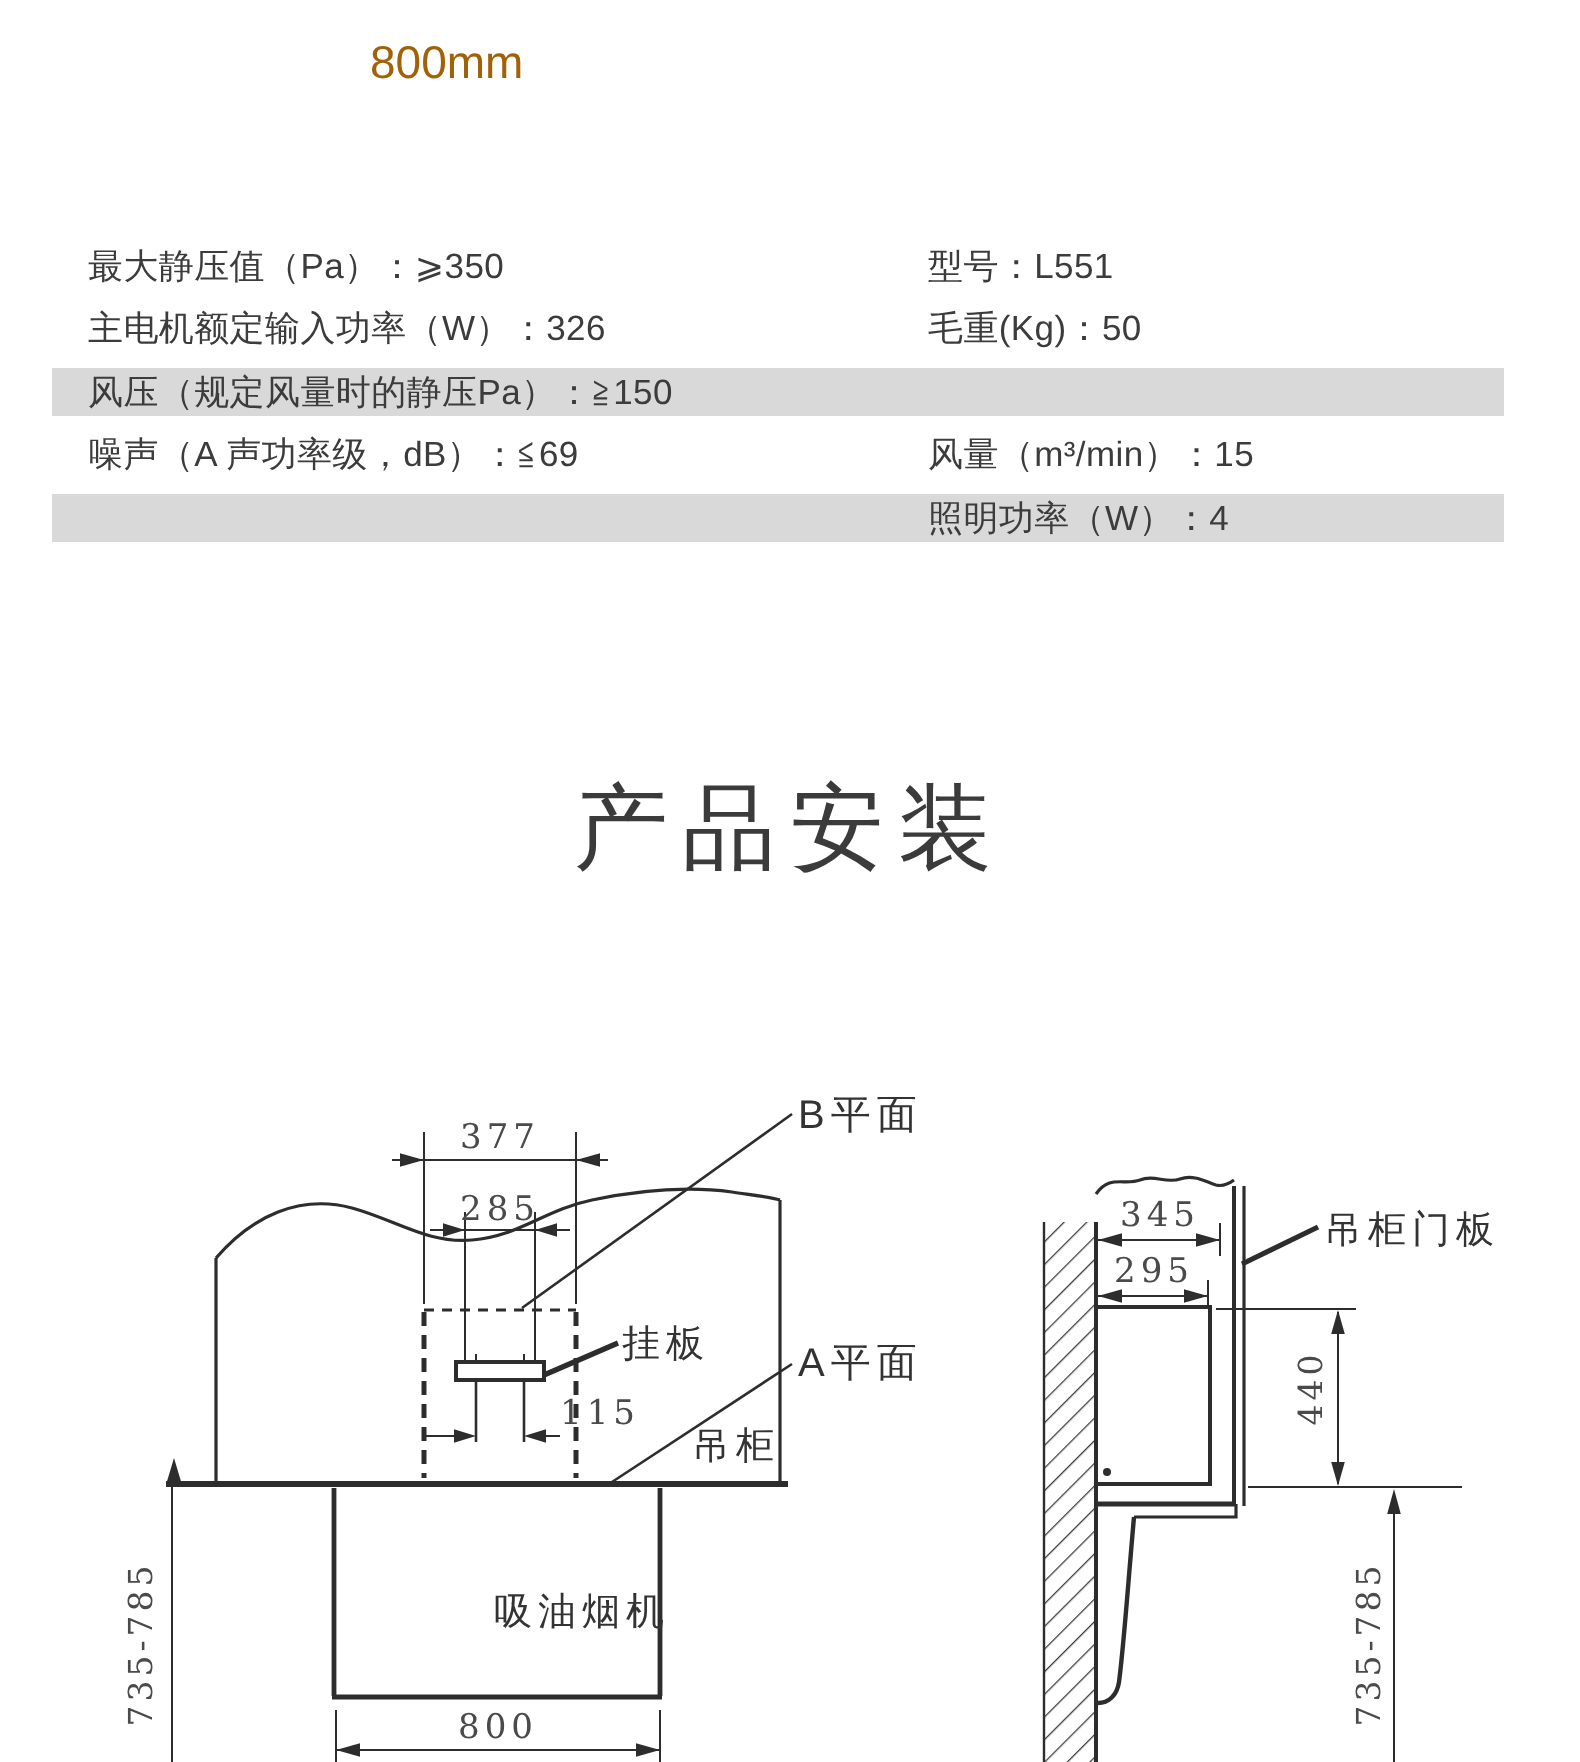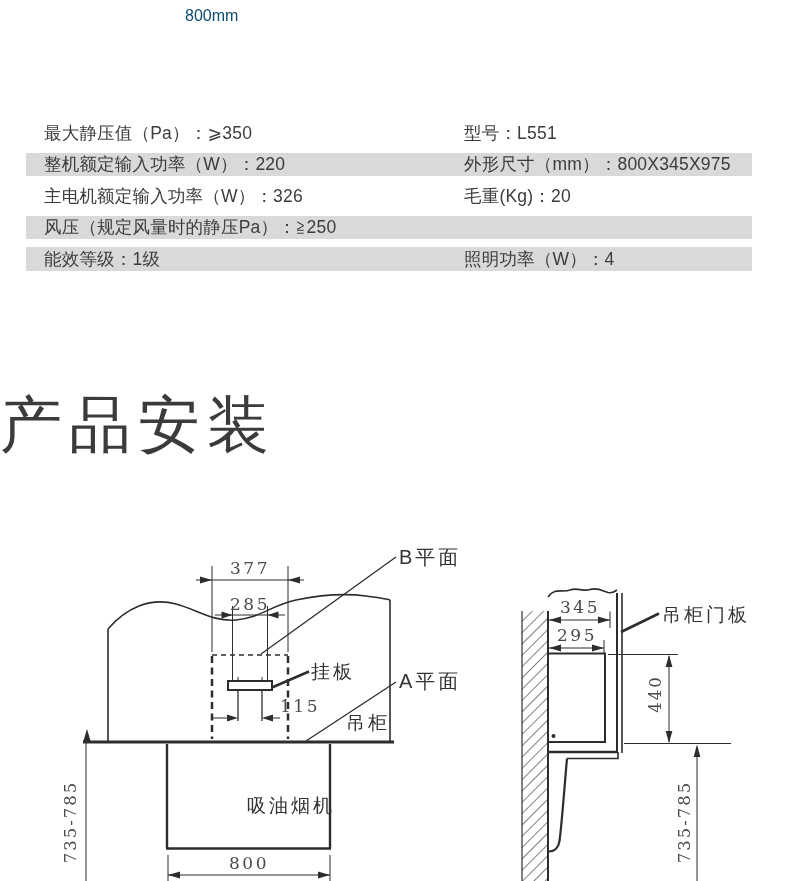--- a/index.html
+++ b/index.html
@@ -1,35 +1,35 @@
 <!DOCTYPE html>
 <html><head>
 <meta charset="utf-8">
 <style>
   html,body{margin:0;padding:0;background:#ffffff;}
   body{width:790px;height:881px;position:relative;overflow:hidden;
        font-family:"Liberation Sans",sans-serif;color:#3e3e3e;}
   .page{position:absolute;inset:0;background:#fff;}
 
   
-  .top-label{position:absolute;left:185px;top:7px;font-size:16px;color:#0c4a6e;}
+  .top-label{position:absolute;left:185px;top:18px;font-size:23px;color:#a16207;}
 
   
   .spec-table{position:absolute;top:117px;left:0;width:790px;}
   .spec-row{position:relative;margin-left:26px;width:726px;height:31.5px;
             box-sizing:border-box;padding:4px 0;}
   .spec-row.alt{background:#d9d9d9;background-clip:content-box;}
   .spec-cell{position:absolute;top:50%;transform:translateY(-50%);
              font-size:17.5px;letter-spacing:0.2px;color:#3c3c3c;white-space:nowrap;}
   .cell-left{left:18px;}
   .cell-right{left:438px;}
 
   
-  .section-title{position:absolute;top:383px;left:0;width:790px;text-align:left;
-                 font-size:62px;font-weight:500;color:#3b3b3b;letter-spacing:7px;}
+  .section-title{position:absolute;top:383px;left:0;width:790px;text-align:center;
+                 font-size:47px;font-weight:500;color:#3b3b3b;letter-spacing:7px;}
 
   
   .diagram{position:absolute;top:520px;left:0;}
   .geo{stroke:#2d2d2d;fill:none;}
   .thin{stroke-width:1;}
   .mid{stroke-width:1.6;}
   .thick{stroke-width:2.4;}
   .xthick{stroke-width:3;}
   .dash-heavy{stroke-width:2.5;stroke-dasharray:7 4.5;}
   .dash-light{stroke-width:1.4;stroke-dasharray:5 4;}
@@ -46,33 +46,32 @@
 
 <div class="page">
 
   <div class="top-label">800mm</div>
 
   <div class="spec-table">
     <div class="spec-row">
       <span class="spec-cell cell-left">最大静压值（Pa）：⩾350</span>
       <span class="spec-cell cell-right">型号：L551</span>
     </div>
-    <div class="spec-row alt">
-      <span class="spec-cell cell-left">整机额定输入功率（W）：220</span>
-      <span class="spec-cell cell-right">外形尺寸（mm）：800X345X975</span>
-    </div>
     <div class="spec-row">
       <span class="spec-cell cell-left">主电机额定输入功率（W）：326</span>
-      <span class="spec-cell cell-right">毛重(Kg)：20</span>
+      <span class="spec-cell cell-right">毛重(Kg)：50</span>
     </div>
     <div class="spec-row alt">
-      <span class="spec-cell cell-left">风压（规定风量时的静压Pa）：≧250</span>
+      <span class="spec-cell cell-left">风压（规定风量时的静压Pa）：≧150</span>
+    </div>
+    <div class="spec-row">
+      <span class="spec-cell cell-left">噪声（A 声功率级，dB）：≦69</span>
+      <span class="spec-cell cell-right">风量（m³/min）：15</span>
     </div>
     <div class="spec-row alt">
-      <span class="spec-cell cell-left">能效等级：1级</span>
       <span class="spec-cell cell-right">照明功率（W）：4</span>
     </div>
   </div>
 
   <div class="section-title">产品安装</div>
 
   <svg class="diagram" width="790" height="361" viewBox="0 520 790 361" xmlns="http://www.w3.org/2000/svg">
     <defs>
       <pattern id="hatch" patternUnits="userSpaceOnUse" width="8" height="8" patternTransform="rotate(45)">
         <line x1="0" y1="0" x2="0" y2="8" stroke="#3c3c3c" stroke-width="1.3"></line>

